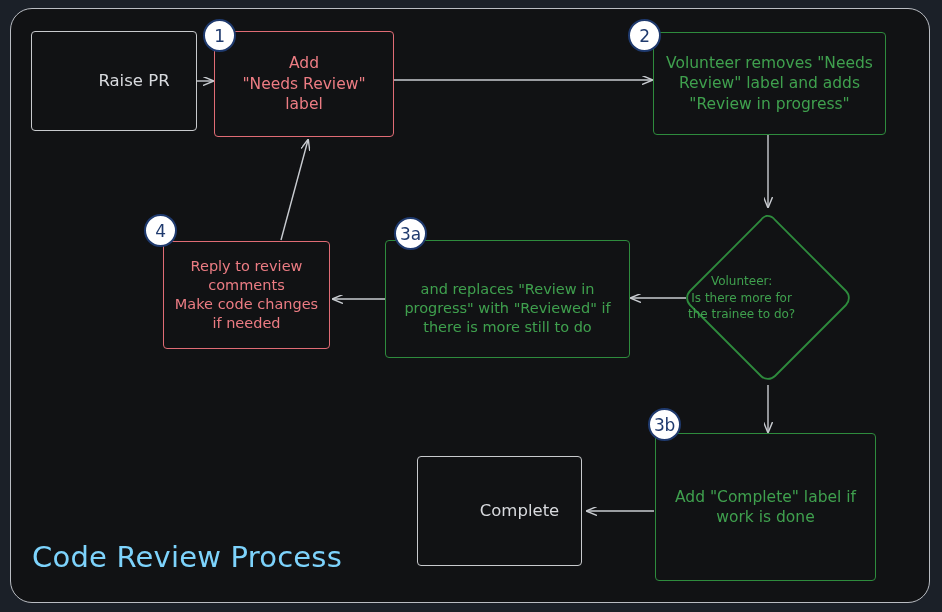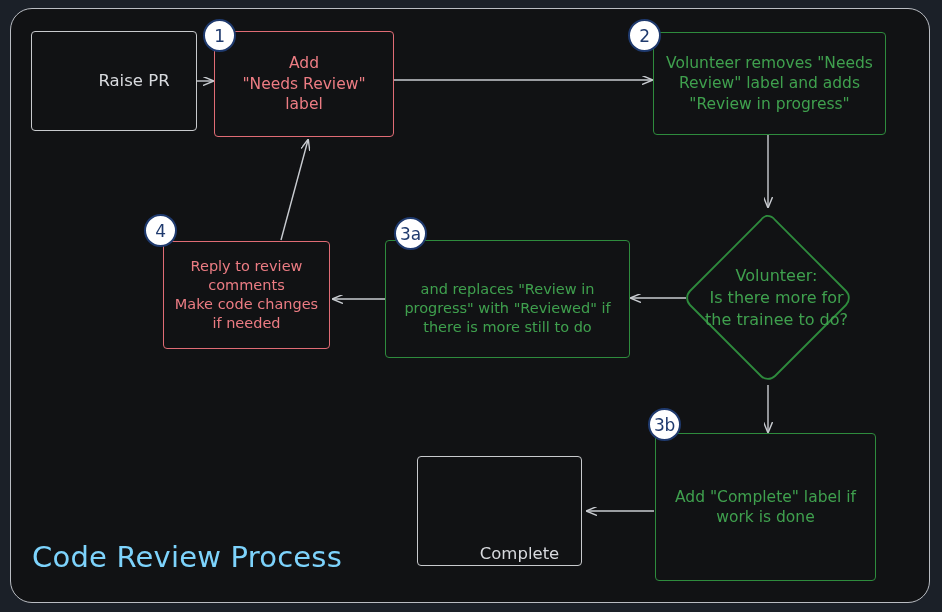--- a/index.html
+++ b/index.html
@@ -70,24 +70,24 @@
     border: 1.8px solid #2e8b3d;
     color: #3fa04e;
     font-size: 15.5px;
   }
 
   
   .diamond-text {
     position: absolute;
     display: flex;
     align-items: center;
-    justify-content: flex-end;
+    justify-content: flex-start;
     text-align: center;
     color: #3fa04e;
-    font-size: 16px;
+    font-size: 12px;
     line-height: 1.38;
     z-index: 3;
   }
 
   
   .badge {
     position: absolute;
     box-sizing: border-box;
     border-radius: 50%;
     background: #ffffff;
@@ -205,21 +205,21 @@
     </span>
   </div>
 
   <div class="node green" style="left:655px; top:433px; width:221px; height:148px;">
     <span class="label">
       <span>Add "Complete" label if</span><br>
       <span>work is done</span>
     </span>
   </div>
 
-  <div class="node plain" style="left:417px; top:456px; width:165px; height:110px;align-items:flex-end;">
+  <div class="node plain" style="left:417px; top:456px; width:165px; height:110px;">
     <span class="label">Complete</span>
   </div>
 
   <div class="badge w" style="left:203px; top:19px;">1</div>
 
   <div class="badge w" style="left:628px; top:19px;">2</div>
 
   <div class="badge w" style="left:394px; top:217px;">3a</div>
 
   <div class="badge w" style="left:144px; top:214px;">4</div>

